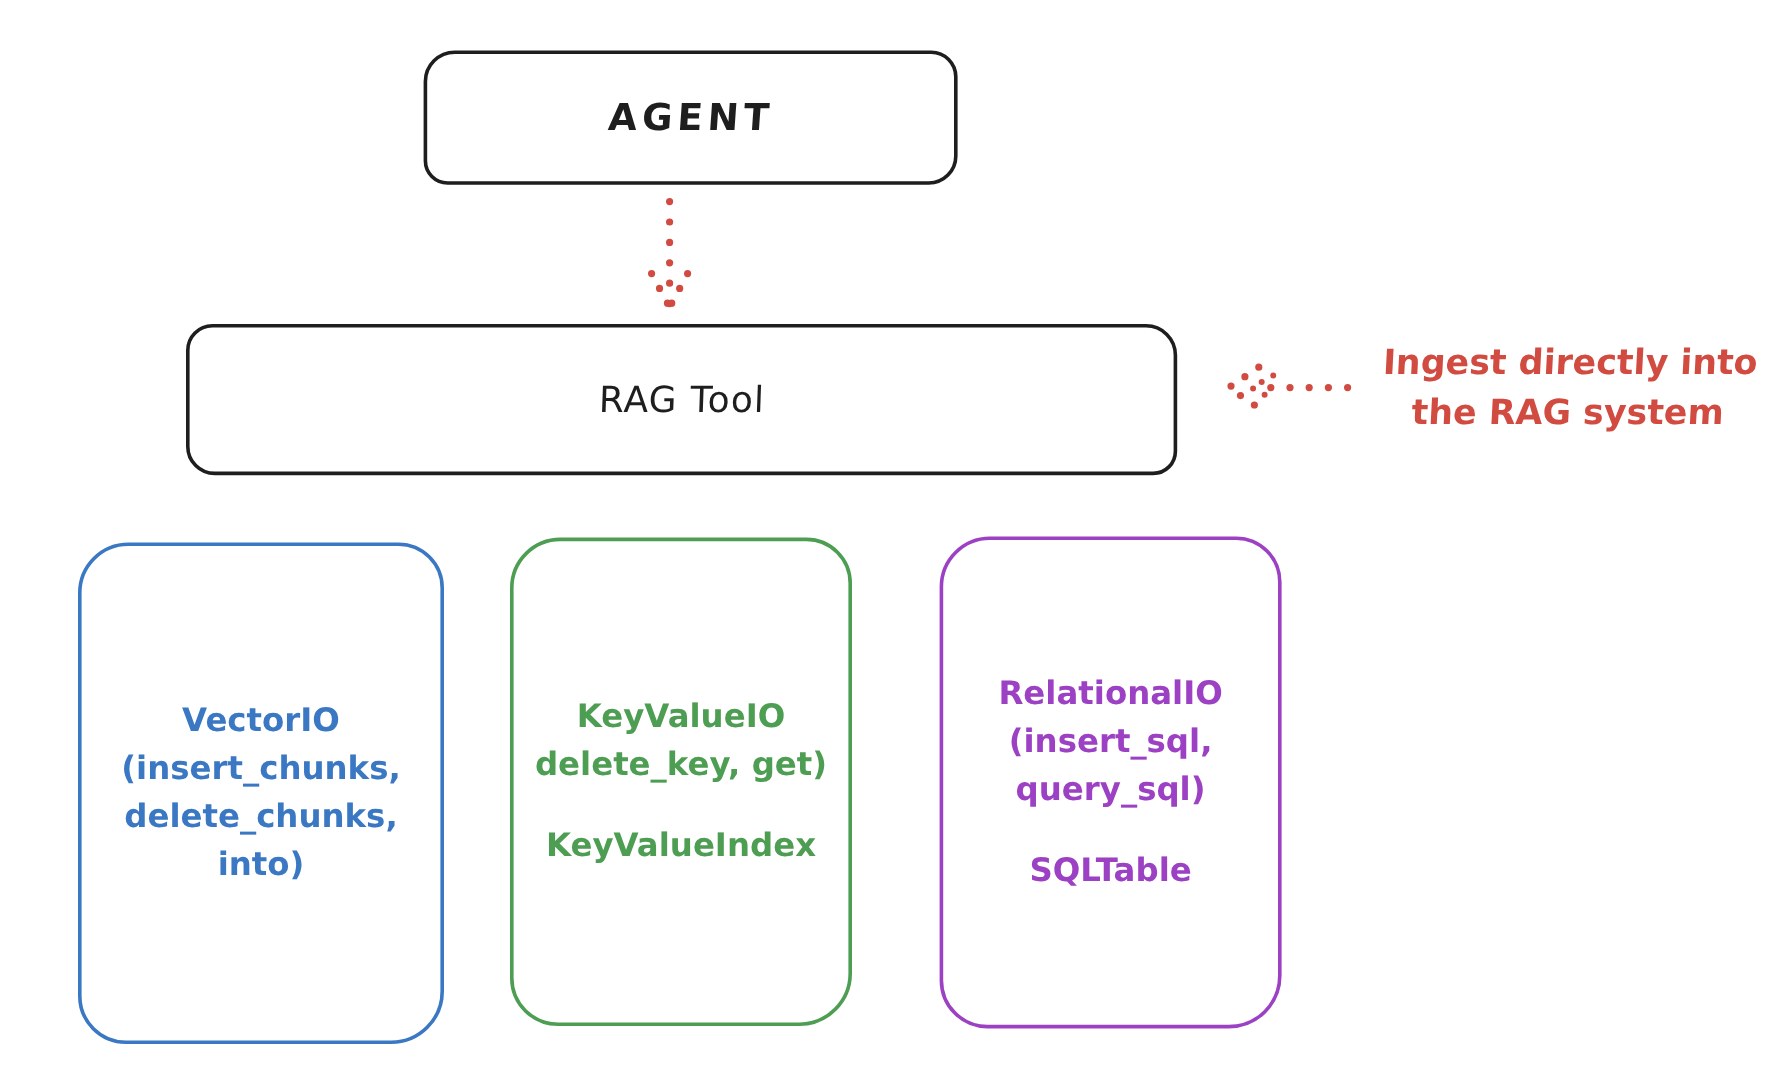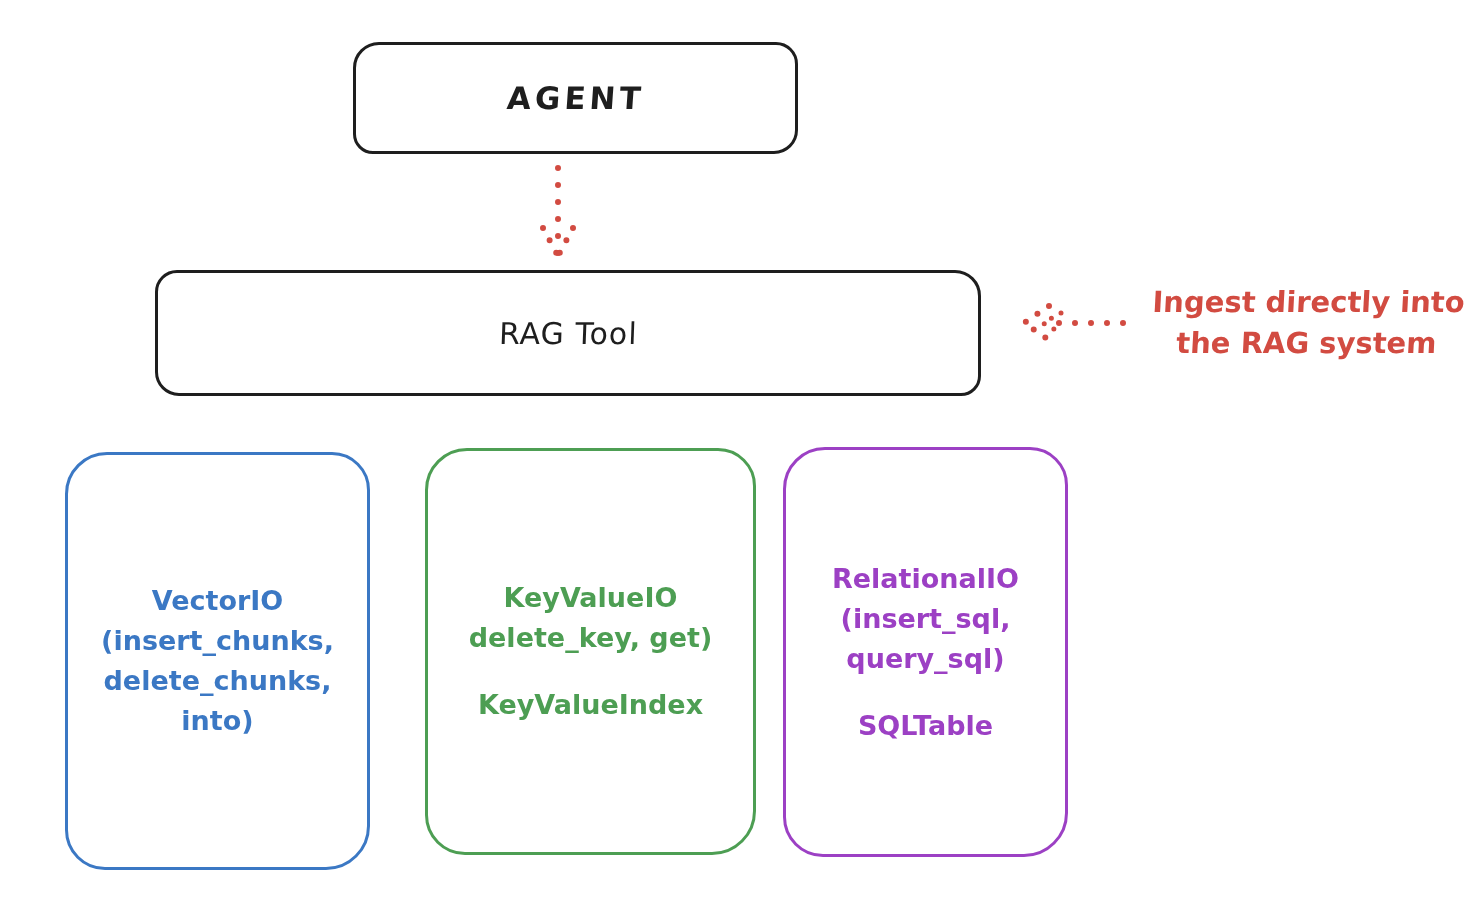--- a/index.html
+++ b/index.html
@@ -75,21 +75,21 @@
     padding: 10px 6px;
   }
   .backend .backend-footer { margin-top: 27px; }
   .backend-vector {
     left: 65px; top: 452px;
     width: 305px; height: 418px;
     border-color: var(--blue); color: var(--blue);
   }
   .backend-keyvalue {
     left: 425px; top: 448px;
-    width: 331px; height: 407px;
+    width: 285px; height: 407px;
     border-color: var(--green); color: var(--green); align-items: center;
   }
   .backend-relational {
     left: 783px; top: 447px;
     width: 285px; height: 410px;
     border-color: var(--purple); color: var(--purple);
   }
 
   
   .annotation {

